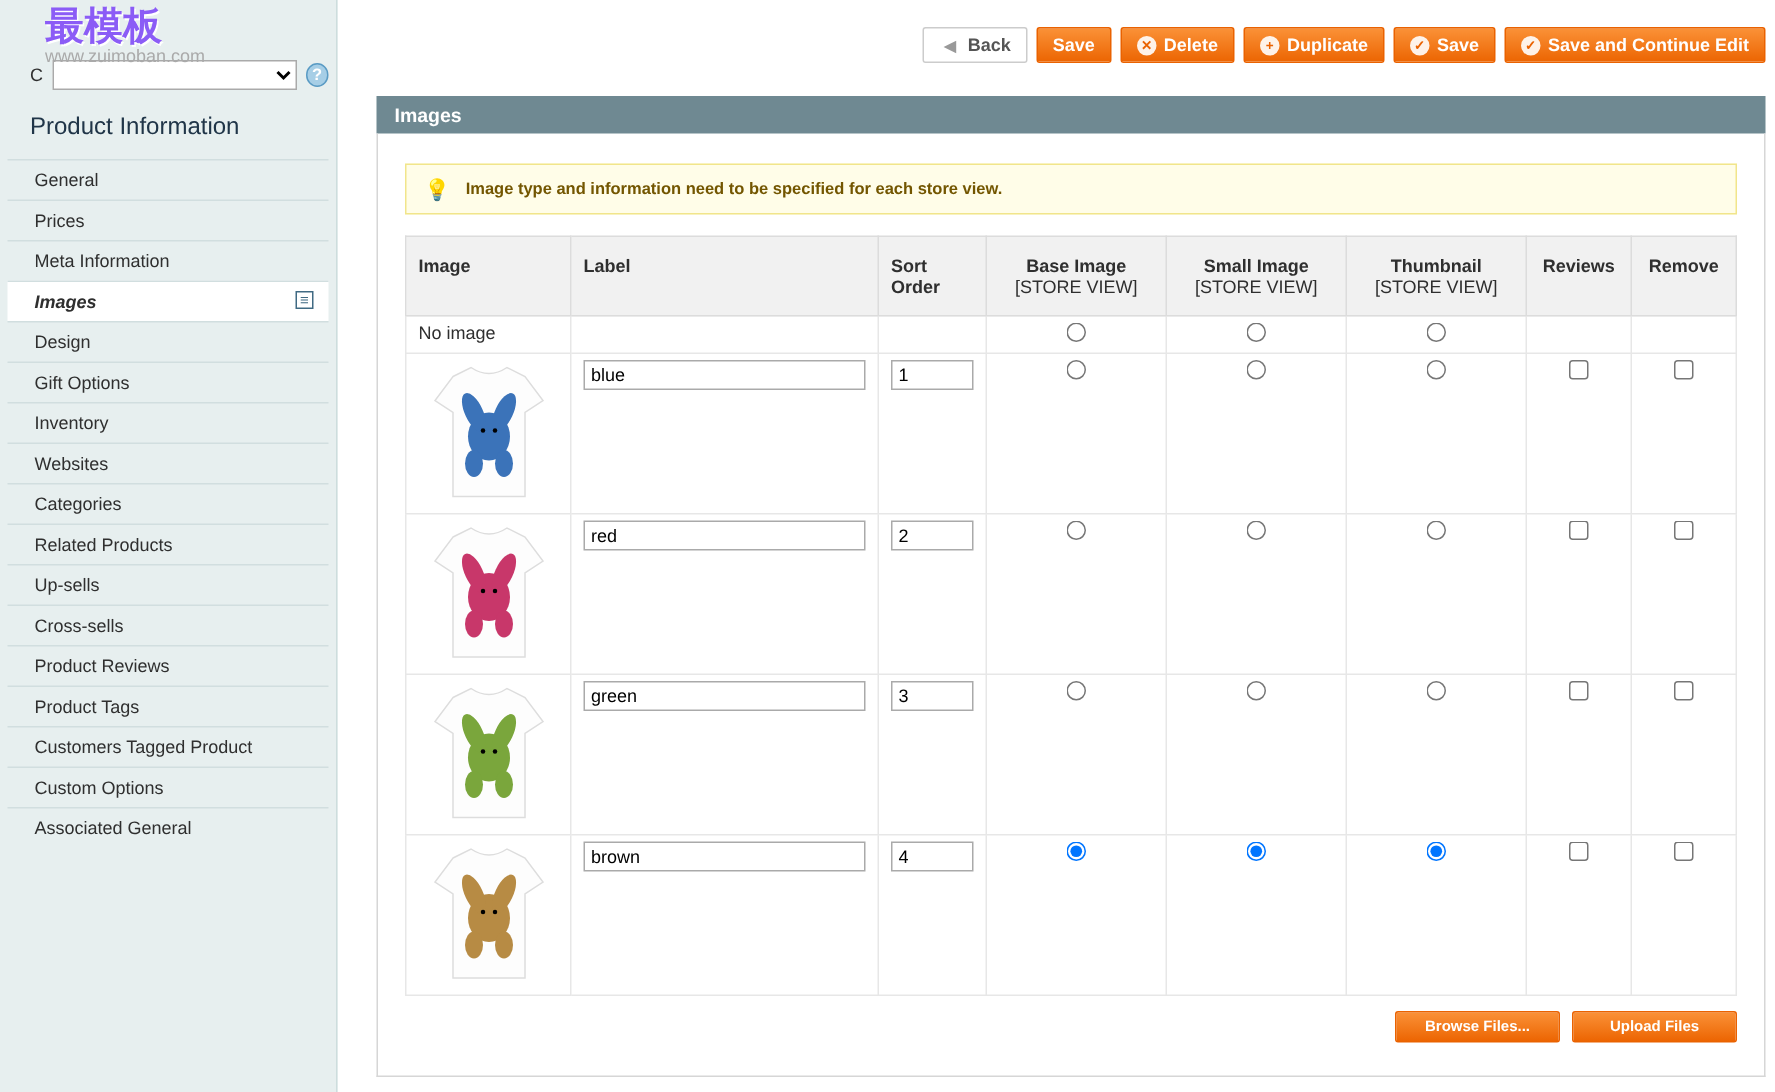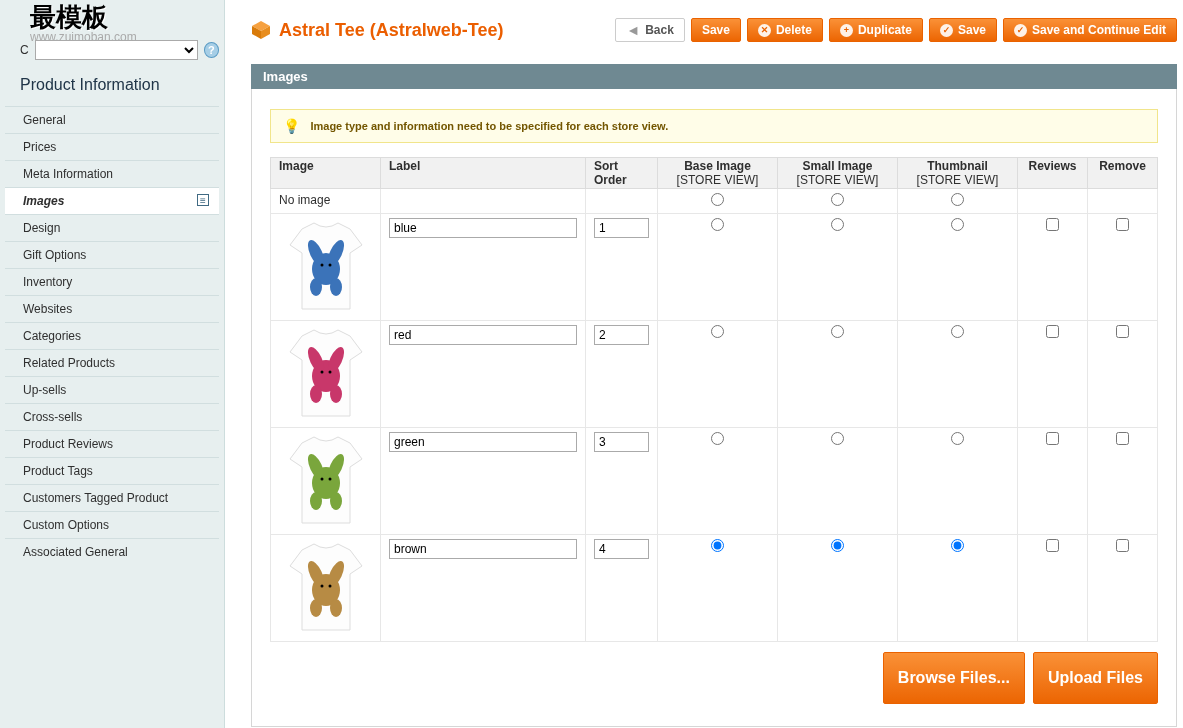--- a/index.html
+++ b/index.html
@@ -1,20 +1,20 @@
 <!DOCTYPE html>
 <html><head>
 <meta charset="utf-8">
 <style>
 * { box-sizing: border-box; margin: 0; padding: 0; }
 body { font-family: Arial, Helvetica, sans-serif; font-size: 12px; color: #2f2f2f; background: #fff; }
 .page { display: flex; width: 1183px; }
 
 .sidebar { width: 225px; background: #e7efef; border-right: 1px solid #cddddd; padding: 10px 5px 20px 5px; position: relative; }
-.watermark-top { position: absolute; top: 0; left: 30px; font-size: 26px; font-weight: bold; color: #000000; font-family: Liberation Serif, serif; z-index: 5; text-shadow: 1px 1px 0 #fff; }
+.watermark-top { position: absolute; top: 0; left: 30px; font-size: 26px; font-weight: bold; color: #8b5cf6; font-family: Liberation Serif, serif; z-index: 5; text-shadow: 1px 1px 0 #fff; }
 .watermark-sub { position: absolute; top: 30px; left: 30px; font-size: 12px; color: #aaa; z-index: 5; }
 .store-select-row { display: flex; align-items: center; gap: 6px; margin: 30px 0 12px 15px; }
 .store-select { width: 170px; height: 20px; background: #fff; border: 1px solid #aaa; font-size: 11px; padding: 1px; }
 .help-icon { width: 16px; height: 16px; border-radius: 50%; background: #a6cee6; border: 1px solid #5a9bc4; display: inline-flex; align-items: center; justify-content: center; font-size: 11px; color: #fff; font-weight: bold; }
 .side-title { font-size: 16px; font-weight: normal; color: #203548; margin: 0 0 8px 15px; padding: 4px 0; }
 .side-nav { list-style: none; }
 .side-nav li { border-top: 1px solid #d1dedf; }
 .side-nav li a { display: block; padding: 6px 8px 6px 18px; color: #2f2f2f; text-decoration: none; font-size: 12px; }
 .side-nav li.active { background: #fff; }
 .side-nav li.active a { font-weight: bold; font-style: italic; color: #2f2f2f; }
@@ -32,32 +32,32 @@
 .btn-back .arr { color: #999; font-size: 14px; }
 .btn-orange { background: linear-gradient(#fa9137, #ec6502); border-color: #ea6200; }
 .btn-icon-circle { width: 13px; height: 13px; border-radius: 50%; background: rgba(255,255,255,0.9); display: inline-flex; align-items: center; justify-content: center; font-size: 9px; color: #ea6200; font-weight: bold; }
 
 .section-header { background: #6f8992; color: #fff; padding: 5px 12px; font-weight: bold; font-size: 13px; }
 .section-body { border: 1px solid #d6d6d6; border-top: none; padding: 20px 18px; }
 .notice { background: #fffde8; border: 1px solid #f1e58b; padding: 8px 12px; display: flex; align-items: center; gap: 10px; color: #735600; font-weight: bold; font-size: 11px; margin-bottom: 14px; }
 .notice-icon { color: #e0a800; font-size: 14px; }
 
 table.img-table { width: 100%; border-collapse: collapse; }
-.img-table th { background: #f1f1f1; border: 1px solid #dcdcdc; text-align: left; padding: 1px 8px; font-weight: bold; font-size: 12px; color: #2f2f2f; vertical-align: top; }
+.img-table th { background: #f1f1f1; border: 1px solid #dcdcdc; text-align: left; padding: 12px 8px; font-weight: bold; font-size: 12px; color: #2f2f2f; vertical-align: top; }
 .img-table th.center, .img-table td.center { text-align: center; }
 .store-view { font-weight: normal; display: block; }
 .img-table td { border: 1px solid #e7e7e7; padding: 4px 8px; vertical-align: top; font-size: 12px; }
 .img-table tbody tr td { height: 20px; }
 .img-row td { height: 108px; }
 .thumb { width: 90px; height: 94px; display: flex; align-items: center; justify-content: center; margin: 2px auto; }
 .input-text { width: 100%; border: 1px solid #aaa; padding: 2px 4px; font-size: 12px; height: 20px; }
 .sort-input { width: 55px; border: 1px solid #aaa; padding: 2px 4px; font-size: 12px; height: 20px; }
 input[type=radio], input[type=checkbox] { cursor: pointer; }
 .footer-btns { display: flex; justify-content: flex-end; gap: 8px; padding: 10px 0 2px 0; border-top: none; }
-.btn-orange2 { background: linear-gradient(#fa9137, #ec6502); border: 1px solid #ea6200; color: #fff; font-weight: bold; padding: 16px 14px; font-size: 16px; border-radius: 2px; cursor: pointer; min-width: 110px; }
+.btn-orange2 { background: linear-gradient(#fa9137, #ec6502); border: 1px solid #ea6200; color: #fff; font-weight: bold; padding: 4px 14px; font-size: 10px; border-radius: 2px; cursor: pointer; min-width: 110px; }
 </style>
 </head>
 <body>
 
 <div class="page">
 
   <aside class="sidebar">
     <div class="watermark-top">最模板</div>
     <div class="watermark-sub">www.zuimoban.com</div>
 
@@ -121,30 +121,20 @@
         </li>
         <li>
           <a href="#">Associated General</a>
         </li>
       </ul>
   </aside>
 
   <main class="main">
 
     <div class="header-row">
-      <div class="header-left">
-        <span class="cube-icon">
-          <svg width="20" height="20" viewBox="0 0 20 20">
-              <polygon points="10,1 19,6 10,11 1,6" fill="#f6a140"></polygon>
-              <polygon points="1,6 10,11 10,19 1,14" fill="#d97b0a"></polygon>
-              <polygon points="19,6 10,11 10,19 19,14" fill="#e88d1e"></polygon>
-            </svg>
-        </span>
-        <h2 class="page-title">Astral Tee (Astralweb-Tee)</h2>
-      </div>
       <div class="header-btns">
         <button class="btn btn-back">
             <span class="arr">◄</span>
             <span>Back</span>
           </button>
         <button class="btn btn-orange">
             <span>Save</span>
           </button>
         <button class="btn btn-orange">
             <span class="btn-icon-circle">✕</span>

